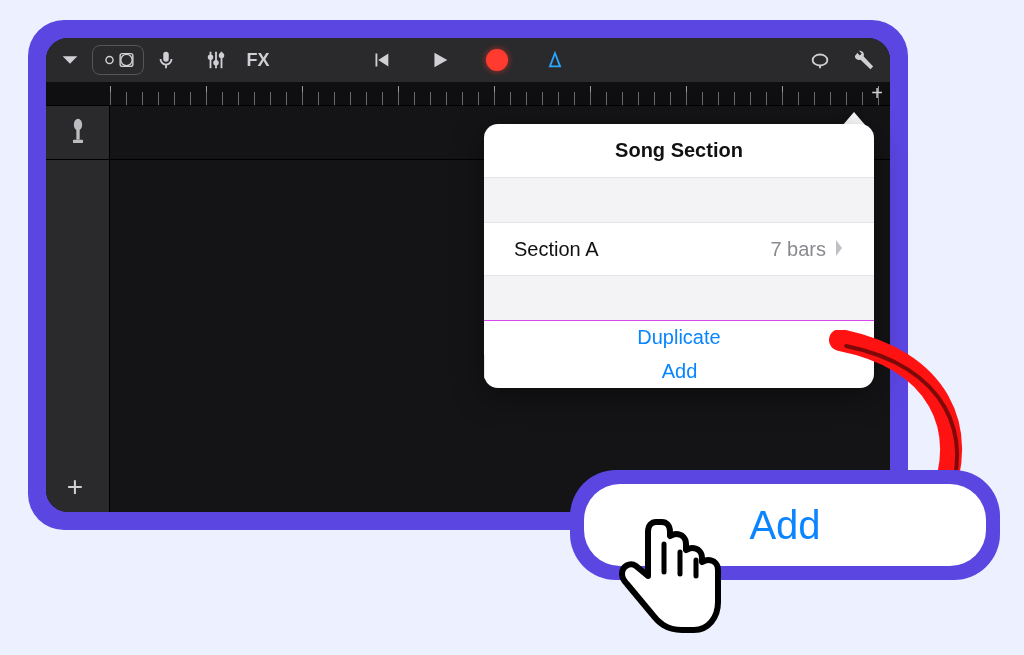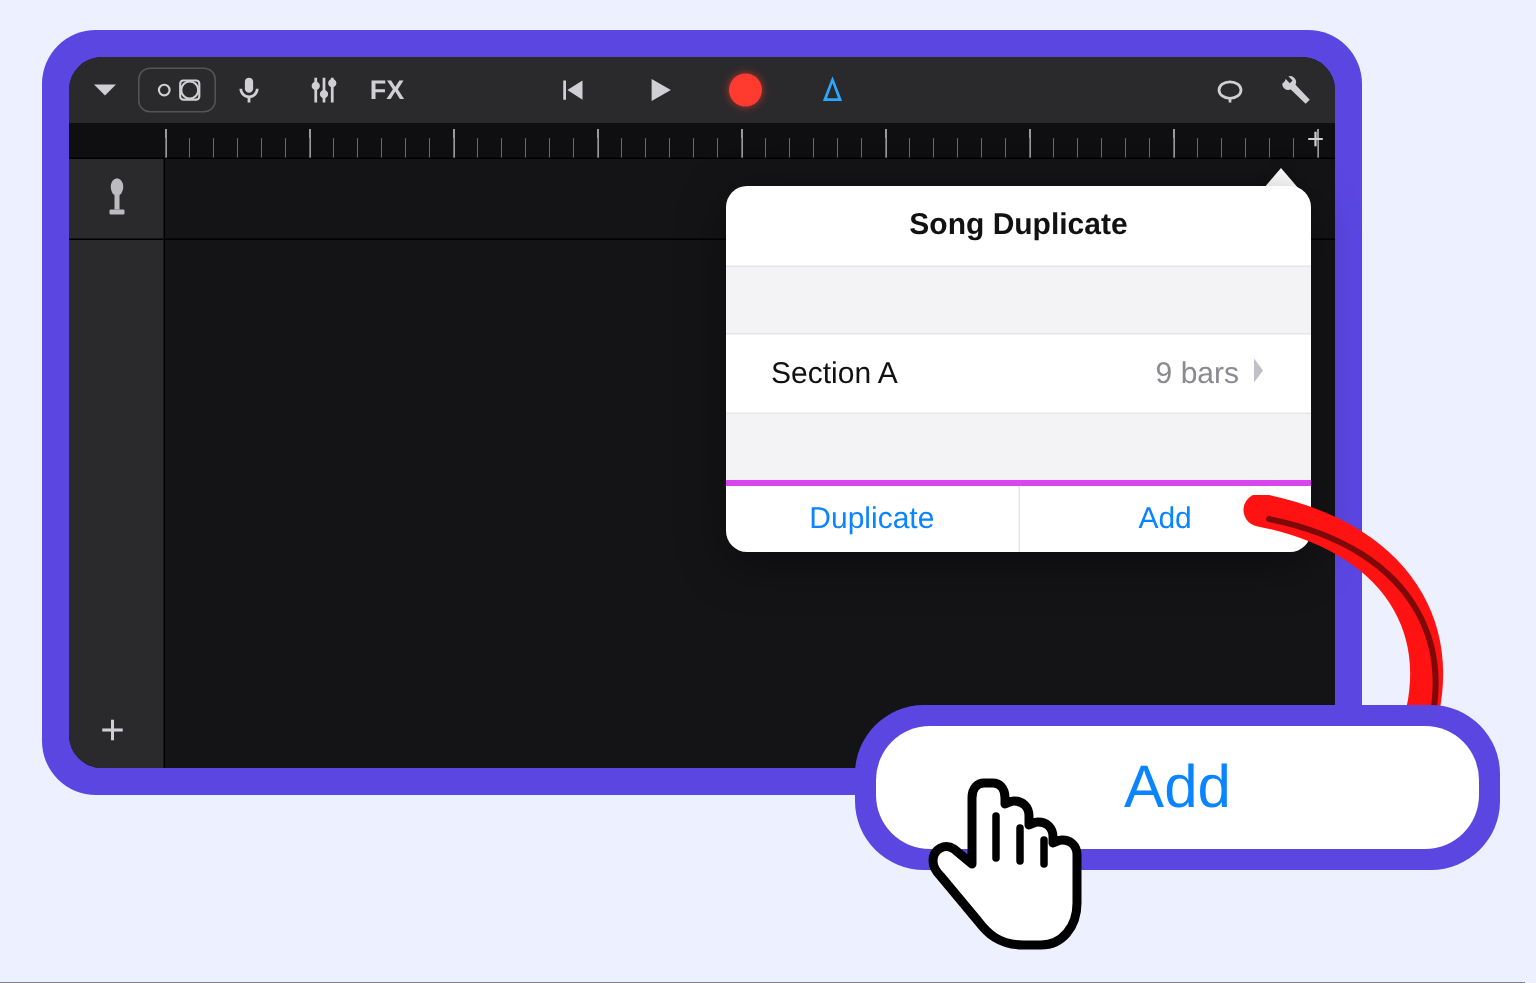--- a/index.html
+++ b/index.html
@@ -137,21 +137,21 @@
   }
   .popover-gap { height:44px; background:#f3f3f5; }
   .popover-row {
     height:54px; display:flex; align-items:center; justify-content:space-between;
     padding:0 30px; font-size:20px; color:#111;
     border-top:1px solid #e5e5e8; border-bottom:1px solid #e5e5e8;
     cursor:pointer;
   }
   .popover-row .sub { color:#8a8a90; display:flex; align-items:center; gap:8px; }
   .popover-row .chevron svg { width:10px; height:16px; color:#c0c0c6; }
-  .popover-actions { display:flex; height:48px; border-top:4px solid #d946ef; }
+  .popover-actions { display:flex; height:68px; border-top:1px solid #d946ef;flex-direction:column; }
   .popover-actions .act {
     flex:1; display:flex; align-items:center; justify-content:center;
     color:#0a84ff; font-size:20px; cursor:pointer;
   }
   .popover-actions .act + .act { border-left:1px solid #e5e5e8; }
 
   
   .callout {
     position:absolute;
     left: 570px; top: 470px;
@@ -281,26 +281,26 @@
       </div>
     </div>
 
     <div class="add-track">+</div>
   </div>
 </div>
 
 <div class="popover-arrow"></div>
 
 <div class="popover">
-  <div class="popover-title">Song Duplicate</div>
+  <div class="popover-title">Song Section</div>
   <div class="popover-gap"></div>
   <div class="popover-row">
     <span>Section A</span>
     <span class="sub">
-      <span>9 bars</span>
+      <span>7 bars</span>
       <span class="chevron">
         <svg viewBox="0 0 10 16">
             <path fill="currentColor" d="M2 0l6 8-6 8z"></path>
           </svg>
       </span>
     </span>
   </div>
   <div class="popover-gap"></div>
   <div class="popover-actions">
     <div class="act">

